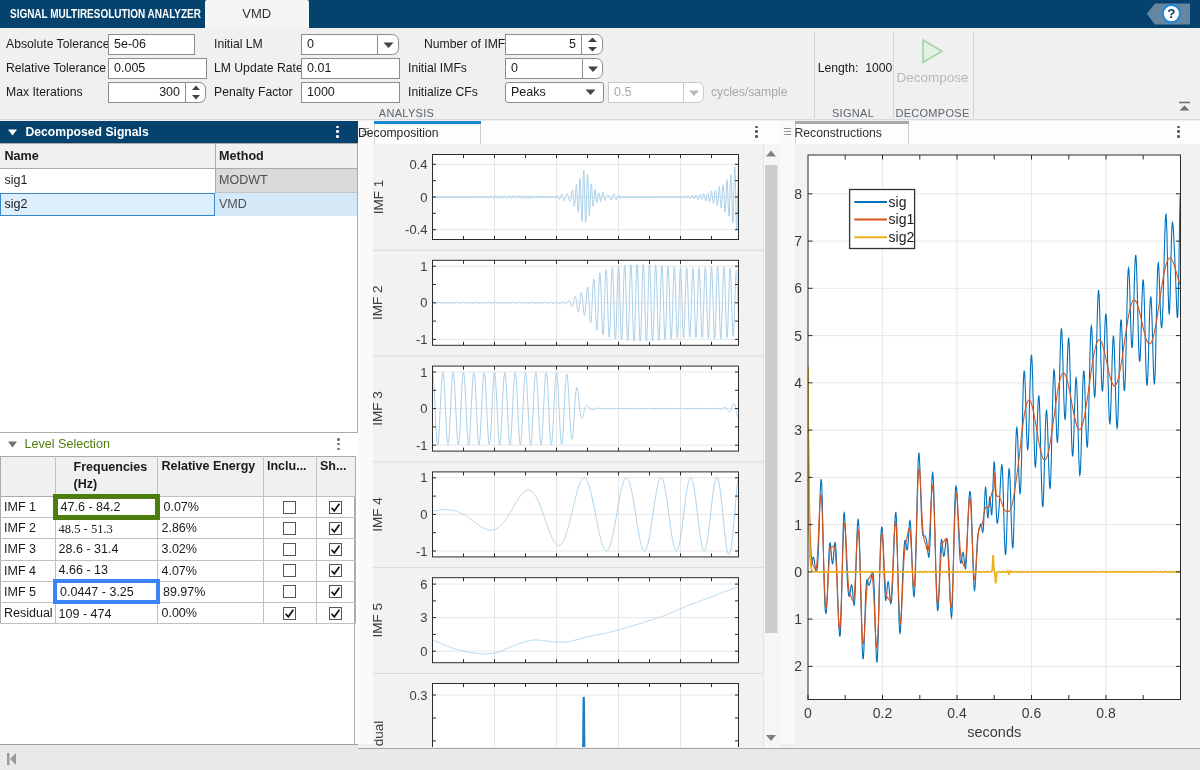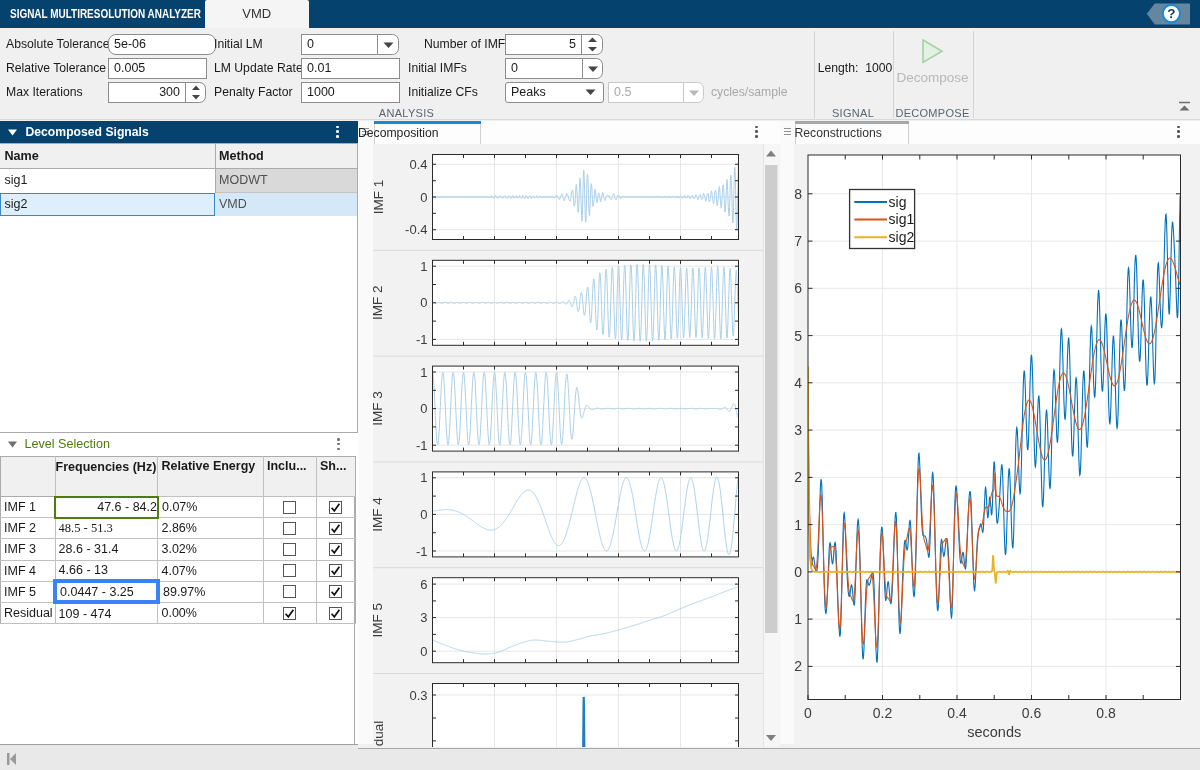--- a/index.html
+++ b/index.html
@@ -25,21 +25,21 @@
 
 <svg class="abs" style="left:1140px;top:0;" width="60" height="28">
 <polygon points="6.8,13.8 14.8,3.5 50,3.5 50,24.6 14.8,24.6" fill="#64869f"></polygon>
 <circle cx="31.4" cy="13.6" r="8.6" fill="#ffffff" stroke="#1e88d2" stroke-width="2"></circle>
 <text x="31.4" y="18.4" font-size="13.5" font-weight="bold" fill="#083a5e" text-anchor="middle" font-family="Liberation Sans, sans-serif">?</text>
 </svg>
 
 <div class="abs" style="left:0;top:27.5px;width:1200px;height:92.5px;background:#f0f0f0;border-bottom:1px solid #d9d9d9;"></div>
 
 <div class="lbl" style="left:6px;top:33.5px;">Absolute Tolerance</div>
-<div class="field" style="left:108px;top:33.5px;width:108px;border-radius:8px;">5e-06</div>
+<div class="field" style="left:108px;top:33.5px;width:87px;">5e-06</div>
 <div class="lbl" style="left:6px;top:57.5px;">Relative Tolerance</div>
 <div class="field" style="left:108px;top:57.5px;width:99px;">0.005</div>
 <div class="lbl" style="left:6px;top:82px;">Max Iterations</div>
 <div class="field" style="left:108px;top:82px;width:78px;text-align:right;">300</div>
 <svg class="abs" style="left:185px;top:82px;" width="22" height="21">
 <path d="M0.5,0.5 h14 a6,6 0 0 1 6,6 v8 a6,6 0 0 1 -6,6 h-14 z" fill="#fff" stroke="#8c8c8c"></path>
 <path d="M7,8 l4,-4.5 l4,4.5 z" fill="#444"></path>
     <path d="M7,13 l4,4.5 l4,-4.5 z" fill="#444"></path>
 </svg>
 
@@ -140,28 +140,28 @@
 <colgroup>
         <col style="width:54.6px">
         <col style="width:102.9px">
         <col style="width:105.5px">
         <col style="width:53px">
         <col style="width:39px">
       </colgroup>
 <tbody>
         <tr style="height:40.5px;background:#f0f0f0;font-weight:bold;vertical-align:top;">
 <td style="border:1px solid #ababab;border-right:1px solid #c0c0c0;"></td>
-<td style="border:1px solid #c0c0c0;border-top:1px solid #ababab;padding:2px 0 0 0;line-height:17px;">Frequencies (Hz)</td>
+<td style="border:1px solid #c0c0c0;border-top:1px solid #ababab;padding:2px 0 0 18px;line-height:17px;">Frequencies (Hz)</td>
 <td style="border:1px solid #c0c0c0;border-top:1px solid #ababab;padding:2px 0 0 3px;">Relative Energy</td>
 <td style="border:1px solid #c0c0c0;border-top:1px solid #ababab;padding:2px 0 0 3px;">Inclu...</td>
 <td style="border:1px solid #c0c0c0;border-top:1px solid #ababab;border-right:1px solid #ababab;padding:2px 0 0 3px;">Sh...</td>
 </tr>
 <tr style="height:21.2px;">
           <td style="border:1px solid #c0c0c0;border-left:1px solid #ababab;padding-left:3px;">IMF 1</td>
-          <td style="border:2px solid #4d7c0f;padding-left:3px;text-align:right;">47.6 - 84.2</td>
+          <td style="border:5px solid #4d7c0f;padding-left:3px;">47.6 - 84.2</td>
           <td style="border:1px solid #c0c0c0;padding-left:3px;">0.07%</td>
           <td style="border:1px solid #c0c0c0;">
             <svg width="13" height="13" style="display:block;margin:0 auto;">
               <rect x="0.5" y="0.5" width="12" height="12" fill="#fff" stroke="#555"></rect>
             </svg>
           </td>
           <td style="border:1px solid #c0c0c0;border-right:1px solid #ababab;">
             <svg width="13" height="13" style="display:block;margin:0 auto;">
               <rect x="0.5" y="0.5" width="12" height="12" fill="#fff" stroke="#555"></rect>
               <path d="M2.6,6.8 L5.3,9.8 L10.4,2.8" fill="none" stroke="#111" stroke-width="1.7"></path>

